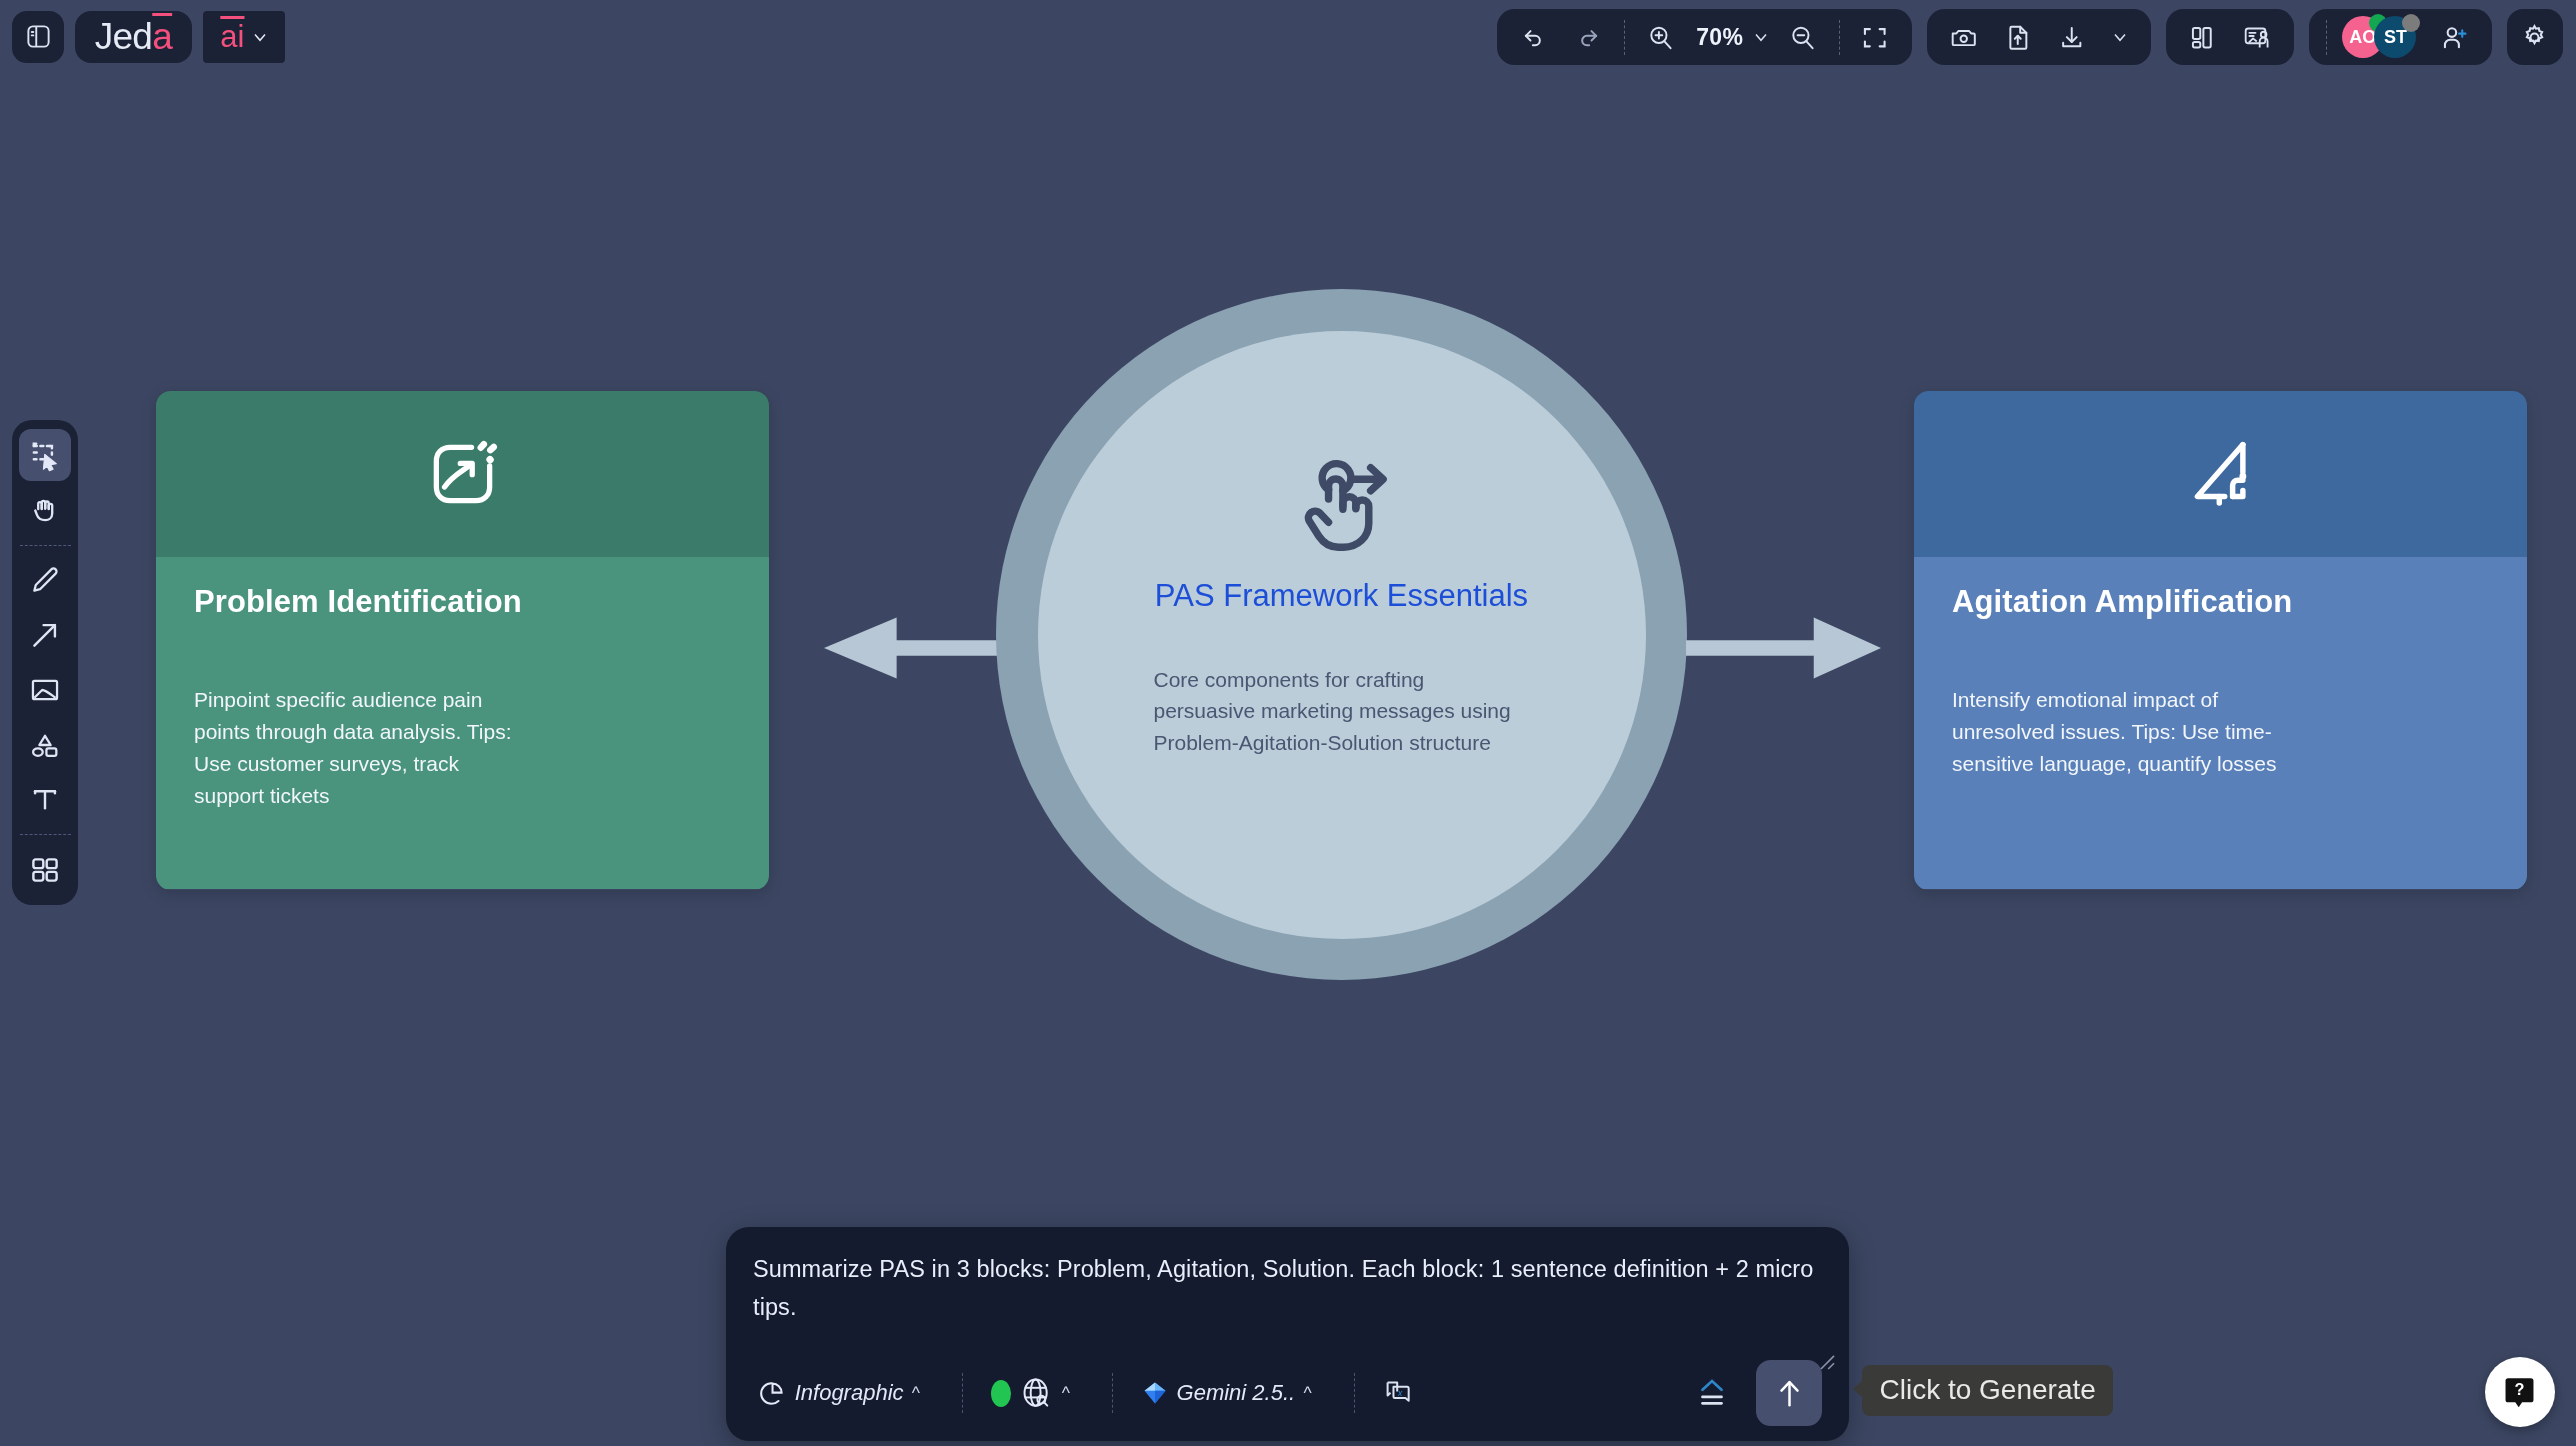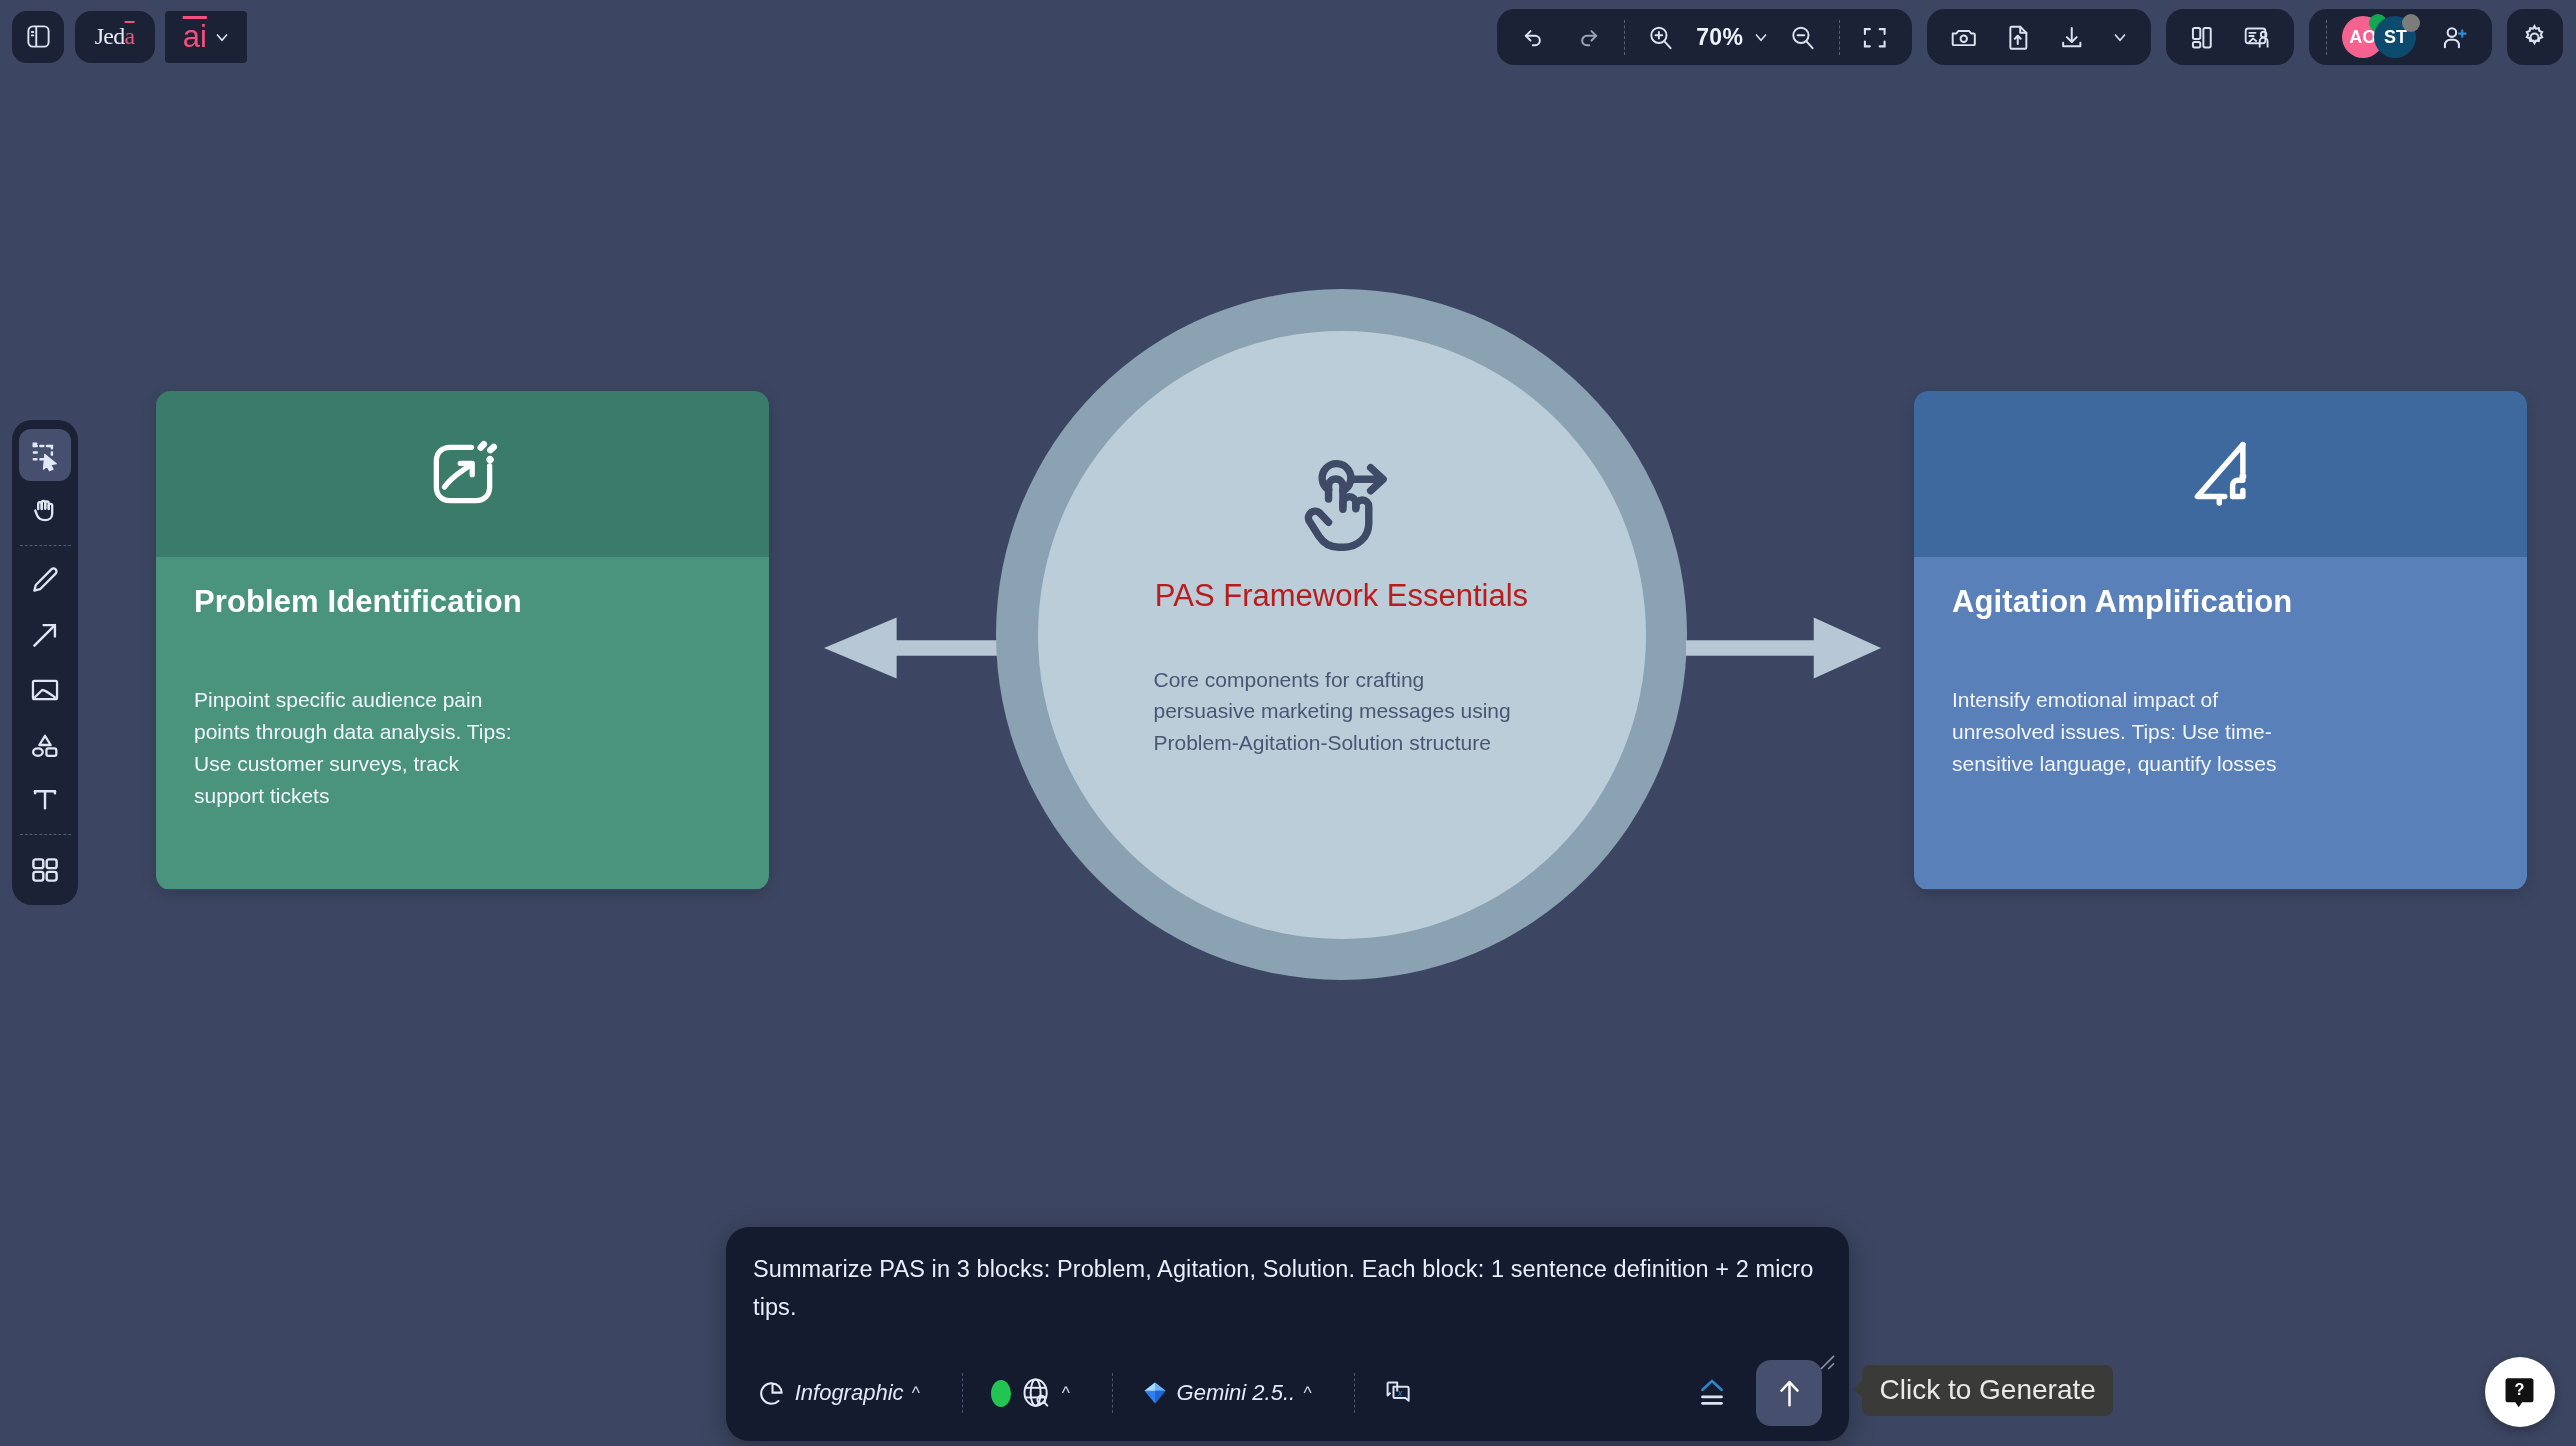--- a/index.html
+++ b/index.html
@@ -20,22 +20,22 @@
     background: #1b2236; border-radius: 13.4px;
     display: flex; align-items: center; justify-content: center;
   }
   .sidebar-toggle { width: 52px; height: 52px; border-radius: 14.8px; }
   .brand-pill {
     height: 52px; padding: 0 20px; background: #1b2236;
     border-radius: 16px; display: flex; align-items: center;
     justify-content: center;
   }
   .brand-text {
-    font-size: 24px; color: #e6eaf4; letter-spacing: -0.7px;
-    font-family: Liberation Serif, serif; font-weight: 400;
+    font-size: 37px; color: #e6eaf4; letter-spacing: -0.7px;
+    font-family: Liberation Sans, sans-serif; font-weight: 400;
   }
   .brand-accent { color: #f4507d; }
   .ai-pill {
     height: 52px; padding: 0 14.8px 0 17.5px; background: #1b2236;
     border-radius: 4px; display: flex; align-items: center; gap: 5.4px;
   }
   .ai-text { font-size: 31px; color: #f4507d; }
 
   .topbar-right {
     position: absolute; top: 9.4px; right: 13.4px;
@@ -109,21 +109,21 @@
 
   .circle-outer {
     position: absolute; border-radius: 50%;
     display: flex; align-items: center; justify-content: center;
   }
   .circle-inner {
     border-radius: 50%; display: flex; flex-direction: column;
     align-items: center;
   }
   .circle-title {
-    font-size: 31px; color: #b91c1c; font-weight: 400; margin-top: 16px;
+    font-size: 31px; color: #1d4ed8; font-weight: 400; margin-top: 16px;
   }
   .circle-desc {
     font-size: 21px; line-height: 1.52; color: #4a5672;
     width: 376px; margin-top: 50px;
   }
 
   .arrow { position: absolute; }
 
   
   .prompt-bar {

